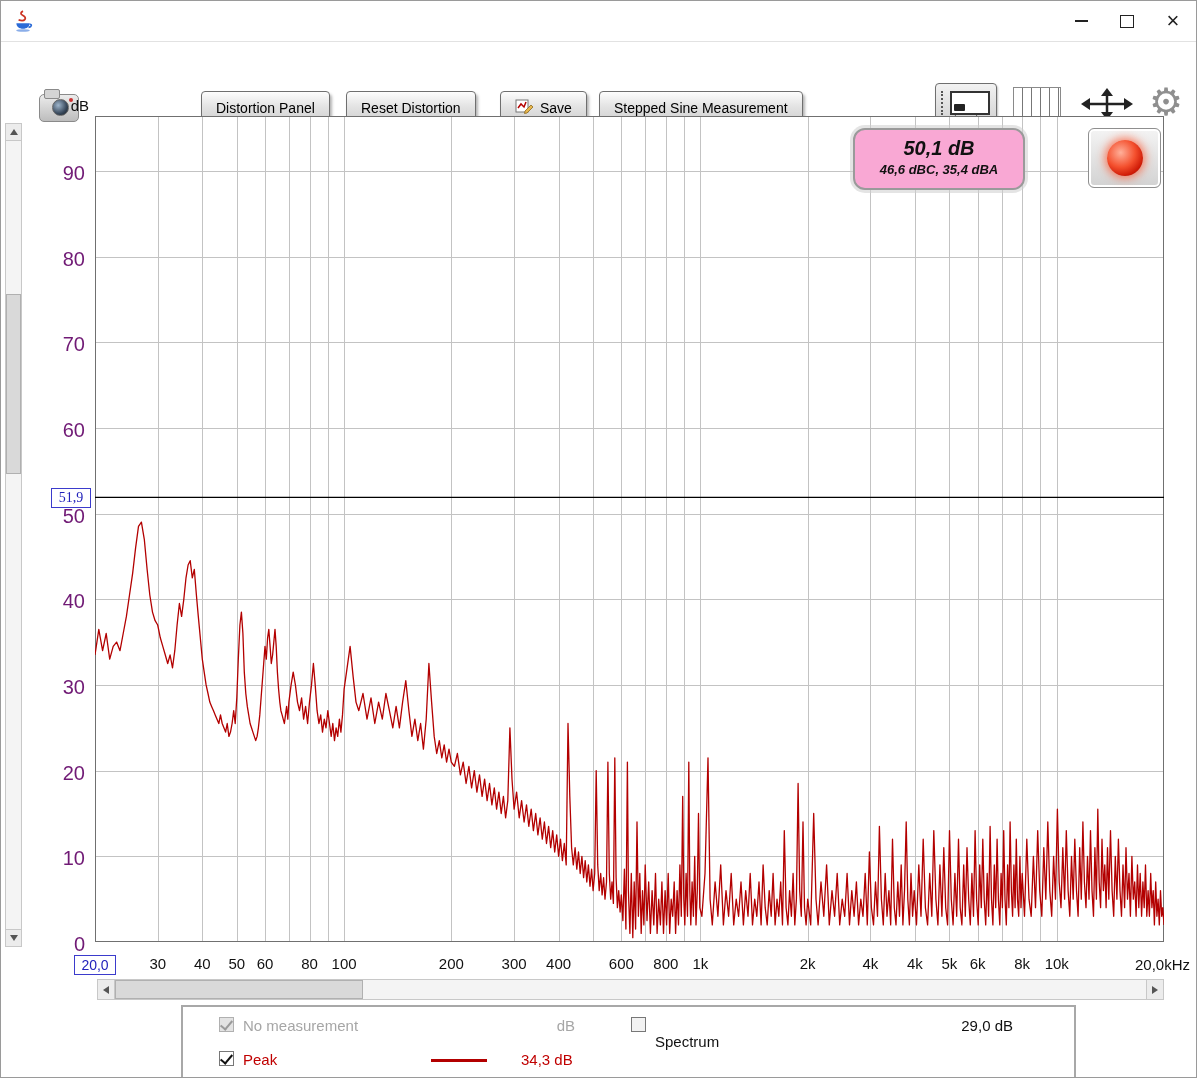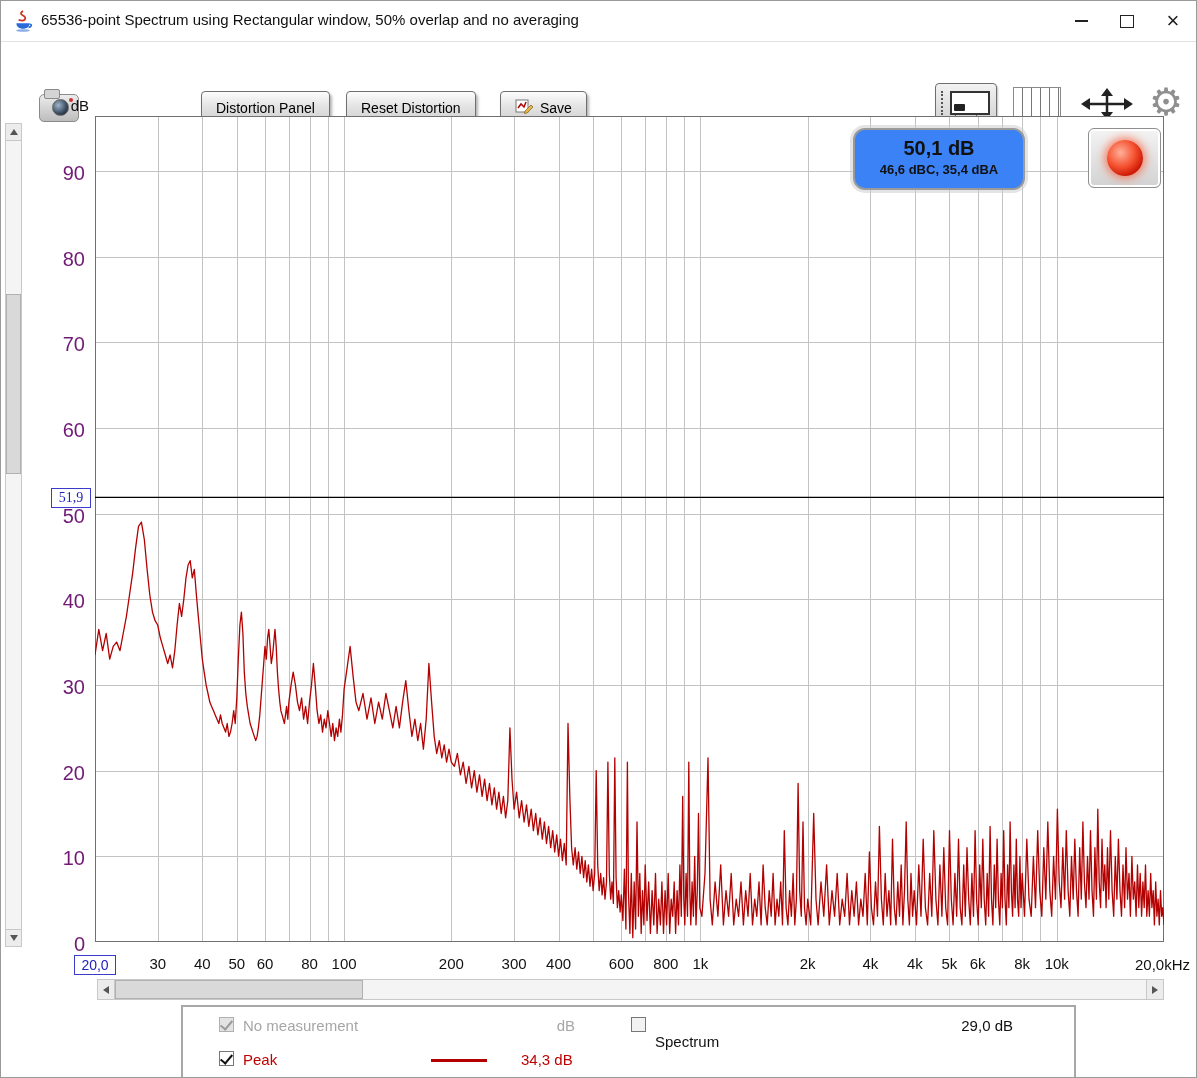--- a/index.html
+++ b/index.html
@@ -42,21 +42,21 @@
   #plot-svg{position:absolute;left:94px;top:115px;background:#fff;}
   .db-unit{position:absolute;left:56px;top:96px;width:32px;text-align:right;font-size:15px;color:#111;}
   .y-tick{position:absolute;left:36px;width:48px;text-align:right;font-size:20px;color:#701a75;}
   .x-tick{position:absolute;top:954px;width:60px;text-align:center;font-size:15px;color:#111;}
   .blue-box{position:absolute;height:18px;line-height:18px;border:1px solid #3b3bcc;background:#fff;color:#2222bb;
             font-size:14px;text-align:center;}
   .cursor-label{left:50px;width:38px;}
   .xmin-label{left:73px;top:954px;width:40px;}
   .xmax-label{position:absolute;right:6px;top:955px;font-size:15px;color:#111;}
   .readout{position:absolute;left:852px;top:127px;width:168px;height:58px;border:2px solid #9a9a9a;border-radius:12px;
-           background:#3b82f6;box-shadow:0 0 0 3px rgba(205,205,205,.55);text-align:center;}
+           background:#f9a8d4;box-shadow:0 0 0 3px rgba(205,205,205,.55);text-align:center;font-style:italic;}
   .readout-main{font-size:20px;font-weight:bold;margin-top:7px;}
   .readout-sub{font-size:13px;font-weight:bold;margin-top:2px;}
   .record-btn{position:absolute;left:1087px;top:127px;width:71px;height:58px;border:1px solid #8f8f8f;border-radius:6px;
               background:linear-gradient(#f4f4f4,#d2d2d2);box-shadow:inset 0 0 0 2px #fff;}
   .record-dot{position:absolute;left:50%;top:50%;transform:translate(-50%,-50%);width:36px;height:36px;border-radius:50%;
               background:radial-gradient(circle at 38% 35%, #ffb09a, #f4502e 45%, #cf1b07 72%, #8e0e03);
               box-shadow:0 0 10px 2px rgba(255,80,40,.75);}
   
   .vscroll{position:absolute;left:4px;top:122px;width:17px;height:824px;background:#f4f4f4;border:1px solid #c8c8c8;box-sizing:border-box;}
   .vs-btn{position:absolute;left:0;width:100%;height:16px;background:#ececec;display:flex;align-items:center;justify-content:center;}
@@ -88,21 +88,20 @@
 
   <div class="titlebar">
     <span class="java-icon">
       <svg width="20" height="22" viewBox="0 0 18 20">
         <path d="M5 9 c6 2 8 -2 4 -4 c-3 -1.5 -2 -3 0 -4" fill="none" stroke="#c32" stroke-width="1.6"></path>
         <path d="M3 12 h12 c0 3 -2.5 5 -6 5 s-6 -2 -6 -5 z" fill="#2b6bd7"></path>
         <path d="M15 13 c2.4 -0.4 2.2 2.4 -1 2.8" fill="none" stroke="#2b6bd7" stroke-width="1.4"></path>
         <ellipse cx="9" cy="18.6" rx="6.2" ry="1.2" fill="#2b6bd7" opacity="0.55"></ellipse>
       </svg>
     </span>
-    <span class="title-text">65536-point Spectrum using Rectangular window, 50% overlap and no averaging</span>
     <div class="win-btn min">
         <span class="min-glyph"></span>
       </div>
     <div class="win-btn max">
         <span class="max-glyph"></span>
       </div>
     <div class="win-btn close">
         <span class="close-glyph">×</span>
       </div>
   </div>
@@ -122,20 +121,23 @@
     </button>
     <button class="tb-btn" style="left:499px;">
       <span>
         <svg width="18" height="16" viewBox="0 0 18 16">
           <rect x="1" y="2" width="12" height="12" fill="#fff" stroke="#777"></rect>
           <polyline points="3,10 6,6 9,9 11,4" fill="none" stroke="#b30000" stroke-width="1.5"></polyline>
           <path d="M10 13 l6 -6 l2 2 l-6 6 l-2.5 0.5 z" fill="#e8b64c" stroke="#8a6a1f" stroke-width="0.8"></path>
         </svg>
       </span>
       <span>Save</span>
+    </button>
+    <button class="tb-btn" style="left:598px;">
+      <span>Stepped Sine Measurement</span>
     </button>
 
     <div class="scope-btn">
       <span class="scope-strip"></span>
       <span class="scope-screen">
         <span class="scope-dot"></span>
       </span>
       <span class="scope-arrows">
         <span class="tri-l"></span>
           <span class="scope-dash"></span>

